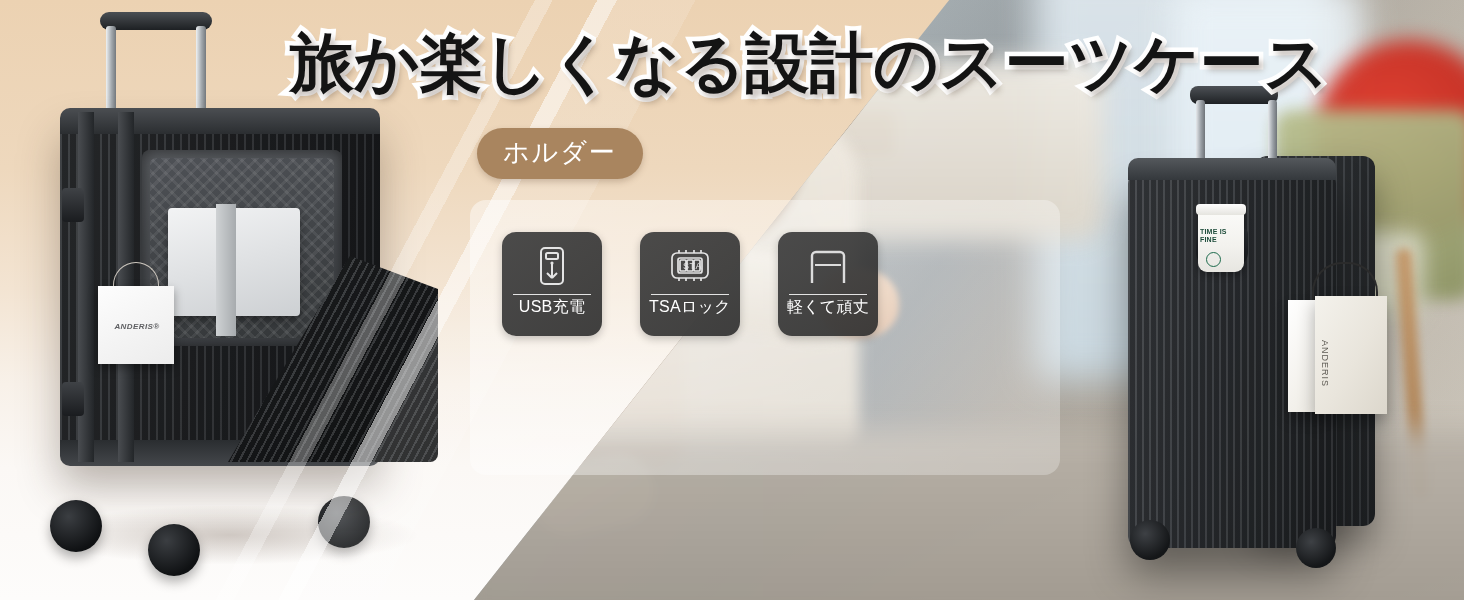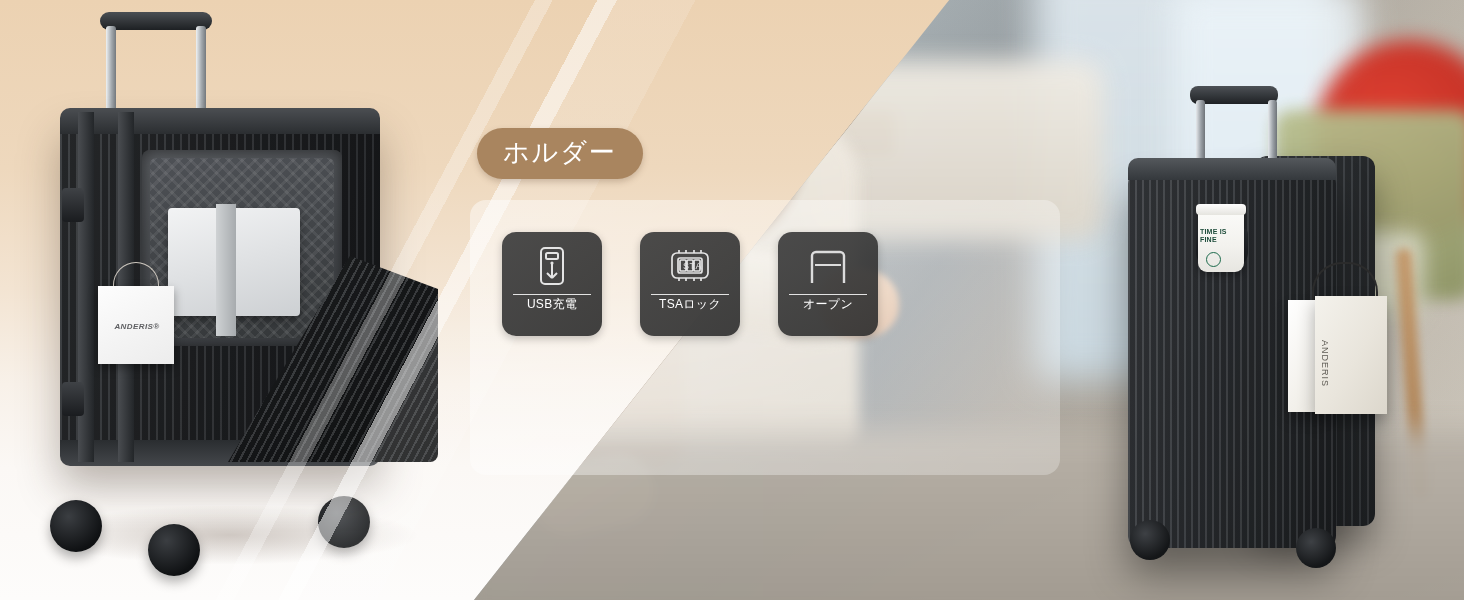--- a/index.html
+++ b/index.html
@@ -317,21 +317,21 @@
     box-shadow:0 3px 8px rgba(0,0,0,.22);
   }
   .tile-icon{
     height:52px;display:flex;align-items:center;justify-content:center;
   }
   .tile-icon svg{display:block;}
   .tile-rule{
     width:78px;height:1.4px;background:rgba(255,255,255,.85);margin:2px 0 3px;
   }
   .tile-label{
-    color:#fff;font-size:12px;line-height:1.12;text-align:center;
+    color:#fff;font-size:16px;line-height:1.12;text-align:center;
     letter-spacing:.3px;width:96px;
   }
   .tile-label.sm{font-size:15px;}
 </style>
 </head>
 <body>
 
 <div class="banner">
 
   <div class="bg-left"></div>
@@ -394,20 +394,21 @@
   <div class="lsuit-clip c2"></div>
   <div class="ltag-strings"></div>
   <div class="ltag"></div>
   <div class="ltag-txt">ANDERIS®</div>
   <div class="lwheel w1"></div>
   <div class="lwheel w2"></div>
 
   <div class="seam"></div>
   <div class="seam2"></div>
 
+  <div class="title">旅か楽しくなる設計のスーツケース</div>
 
   <div class="pills">
     <div class="pill">ホルダー</div>
   </div>
 
   <div class="feature-panel"></div>
   <div class="tiles">
 
     <div class="tile">
       <div class="tile-icon">
@@ -448,17 +449,17 @@
 
     <div class="tile">
       <div class="tile-icon">
         <svg width="50" height="42" viewBox="0 0 50 42" fill="none" stroke="#dcdcdc" stroke-width="2.4">
           <path d="M9 20V11a4 4 0 014-4h24a4 4 0 014 4v9"></path>
           <path d="M9 20v18M41 20v18"></path>
           <path d="M12 20h26" stroke-width="2"></path>
         </svg>
       </div>
       <div class="tile-rule"></div>
-      <div class="tile-label">オープン</div>
+      <div class="tile-label">軽くて頑丈</div>
     </div>
 
   </div>
 </div>
 
 </body></html>

